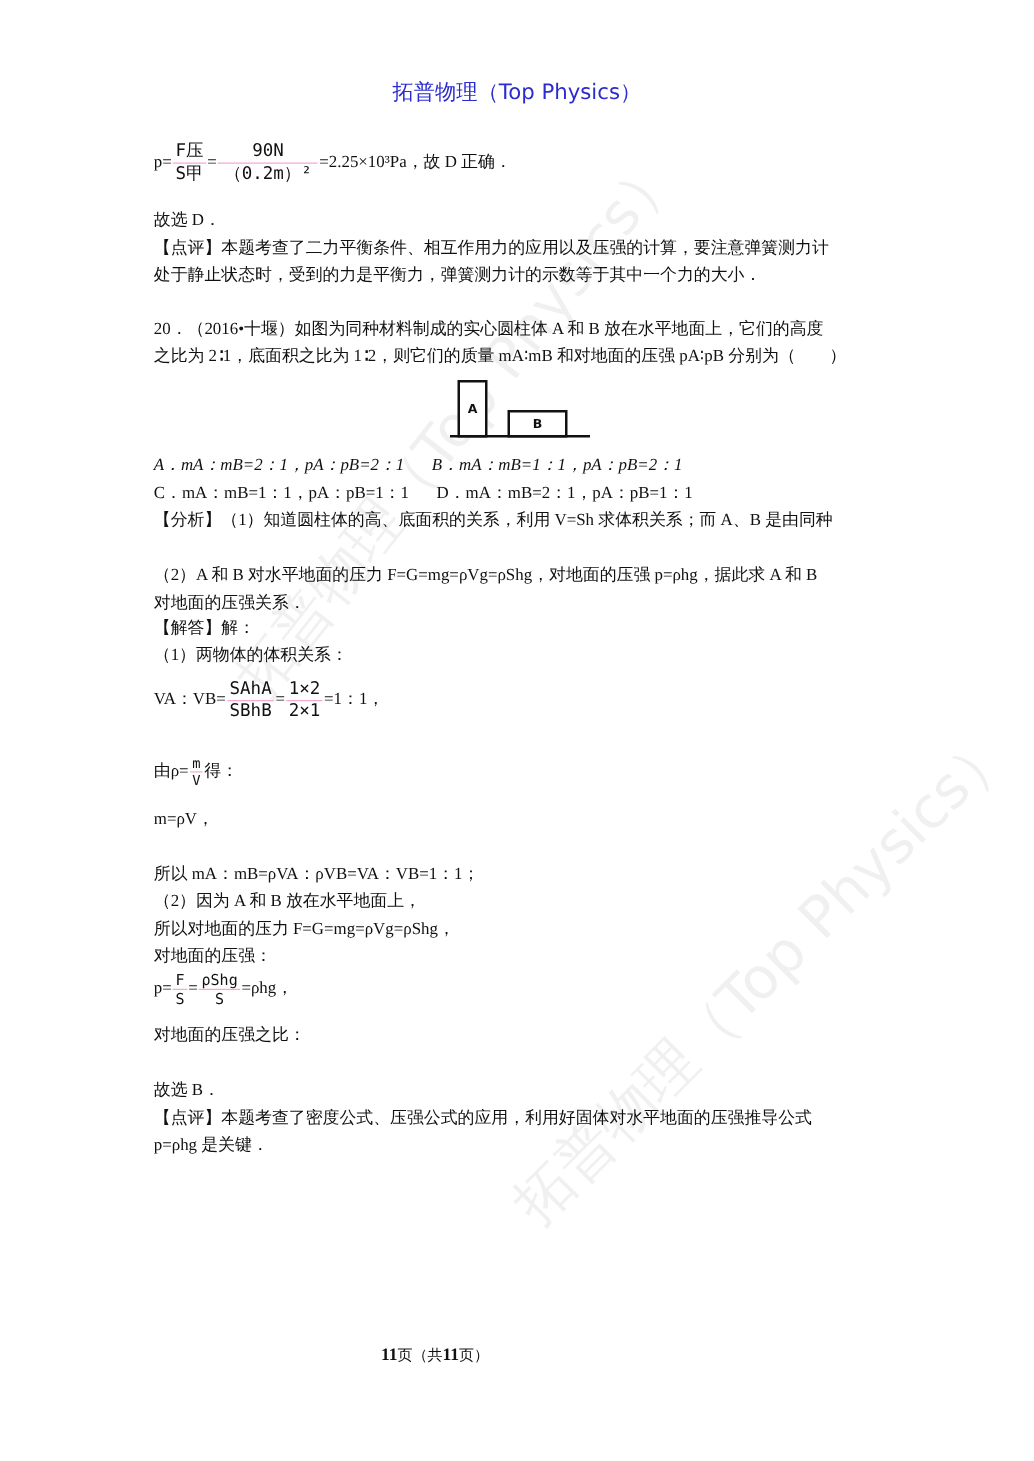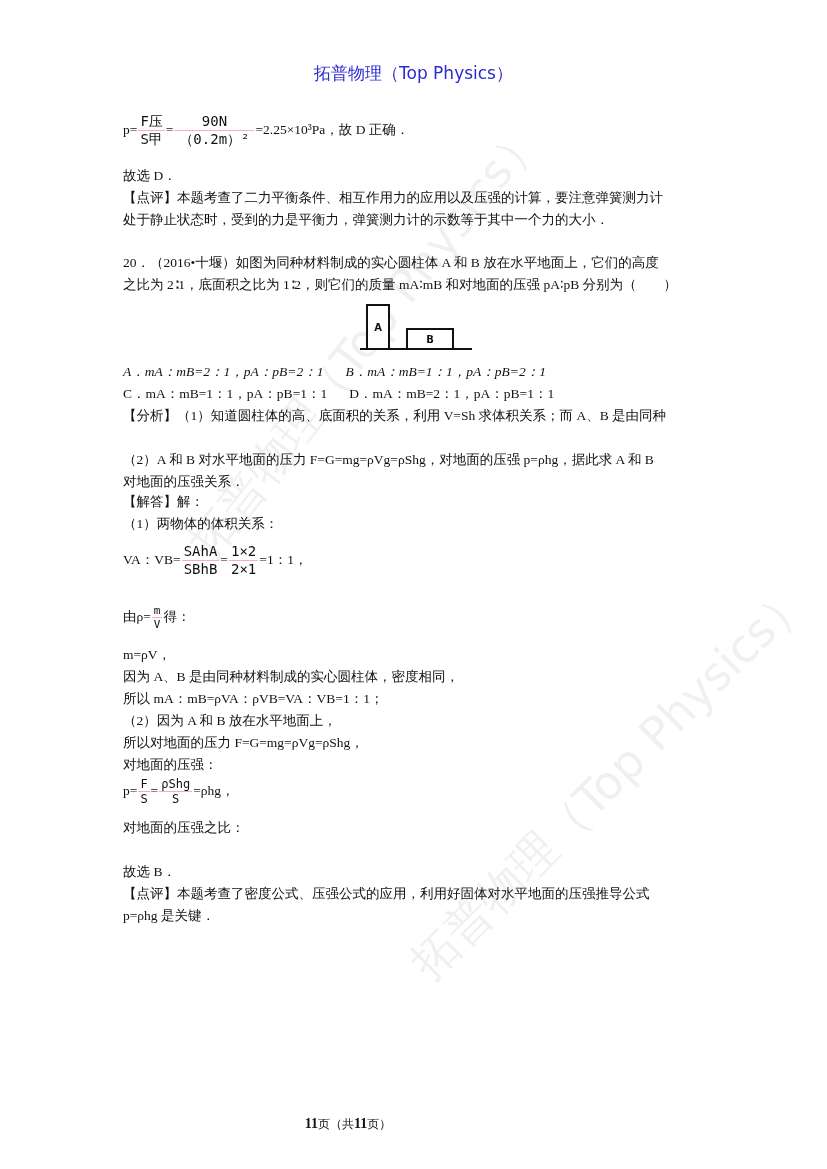--- a/index.html
+++ b/index.html
@@ -13,21 +13,21 @@
   .frac .num { display: block; border-bottom: 1px solid #f9a8d4; padding: 0 2px; line-height: 17px; }
   .frac .den { display: block; padding: 0 2px; line-height: 17px; }
   .mono { font-family: "DejaVu Sans Mono", "Liberation Mono", monospace; font-size: 14px; }
   .diagram { position: absolute; left: 360px; top: 300px; width: 120px; height: 55px; }
   .box { position: absolute; border: 2px solid #111; background: #fff;
          font-family: "DejaVu Sans", sans-serif; font-weight: bold; font-size: 10px;
          display: flex; align-items: center; justify-content: center; }
   .ground { position: absolute; left: 0; top: 48px; width: 112px; height: 2px; background: #111; }
   .watermark { position: absolute; font-family: "DejaVu Sans", sans-serif; font-size: 46px;
                color: rgba(0,0,0,0.06); white-space: nowrap; transform-origin: left center; pointer-events: none; }
-  .footer { position: absolute; top: 1116px; left: 0; width: 696px; text-align: center; font-size: 12px; font-family: Liberation Serif, serif; }
+  .footer { position: absolute; top: 1076px; left: 0; width: 696px; text-align: center; font-size: 12px; font-family: Liberation Serif, serif; }
   .footer b { font-size: 14px; }
 </style>
 </head>
 <body>
 
 <div class="page">
 
   <div class="watermark" style="left:200px; top:520px; transform: rotate(-52deg);">拓普物理（Top Physics）</div>
   <div class="watermark" style="left:420px; top:940px; transform: rotate(-45deg);">拓普物理（Top Physics）</div>
 
@@ -69,21 +69,20 @@
 
   <div class="line" style="top:543px;">
     <span>VA：VB=</span><span class="frac mono"><span class="num">SAhA</span><span class="den">SBhB</span></span>=<span class="frac mono"><span class="num">1×2</span><span class="den">2×1</span></span><span>=1：1，</span>
   </div>
 
   <div class="line" style="top:604px;">
     <span>由ρ=</span><span class="frac mono" style="font-size:11px;"><span class="num" style="line-height:13px;">m</span><span class="den" style="line-height:13px;">V</span></span><span>得：</span>
   </div>
 
   <div class="line" style="top:646px;">m=ρV，</div>
-  <div class="line" style="top:668px;">因为 A、B 是由同种材料制成的实心圆柱体，密度相同，</div>
   <div class="line" style="top:690px;">所以 mA：mB=ρVA：ρVB=VA：VB=1：1；</div>
   <div class="line" style="top:712px;">（2）因为 A 和 B 放在水平地面上，</div>
   <div class="line" style="top:734px;">所以对地面的压力 F=G=mg=ρVg=ρShg，</div>
   <div class="line" style="top:756px;">对地面的压强：</div>
 
   <div class="line" style="top:777px;">
     <span>p=</span><span class="frac mono" style="font-size:12px;"><span class="num" style="line-height:14px;">F</span><span class="den" style="line-height:14px;">S</span></span>=<span class="frac mono" style="font-size:12px;"><span class="num" style="line-height:14px;">ρShg</span><span class="den" style="line-height:14px;">S</span></span><span>=ρhg，</span>
   </div>
 
   <div class="line" style="top:819px;">对地面的压强之比：</div>

